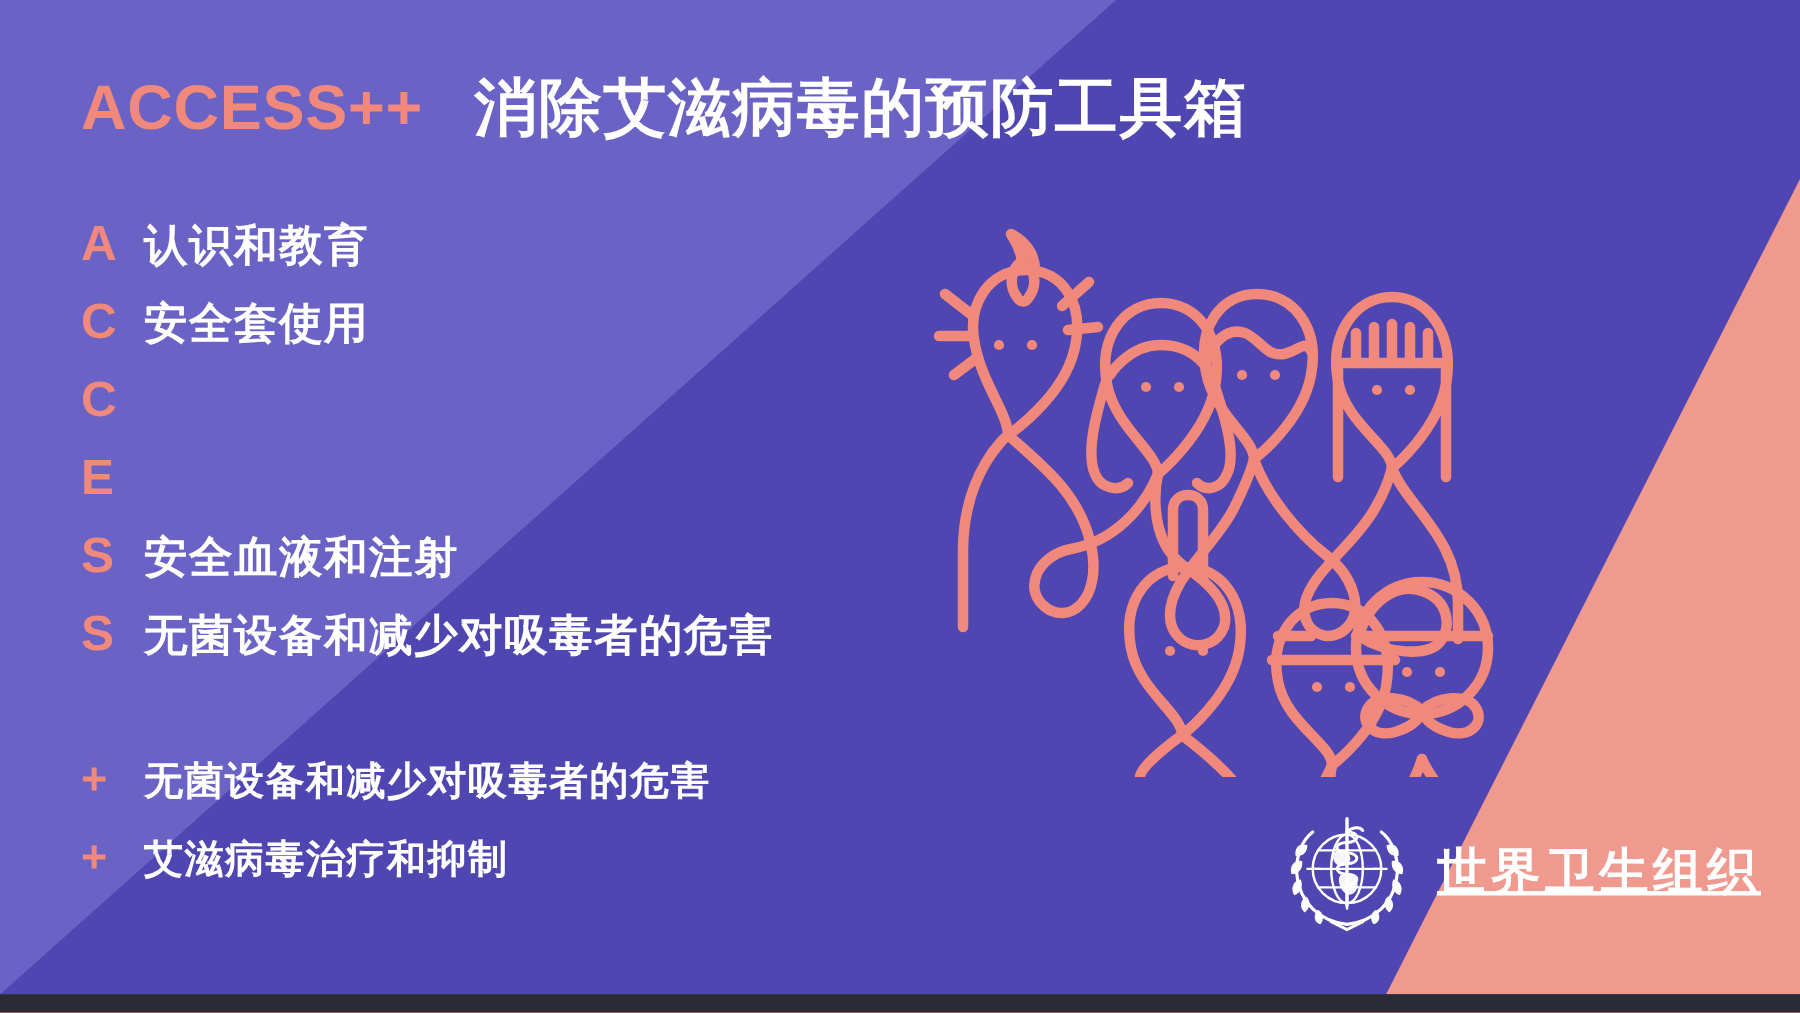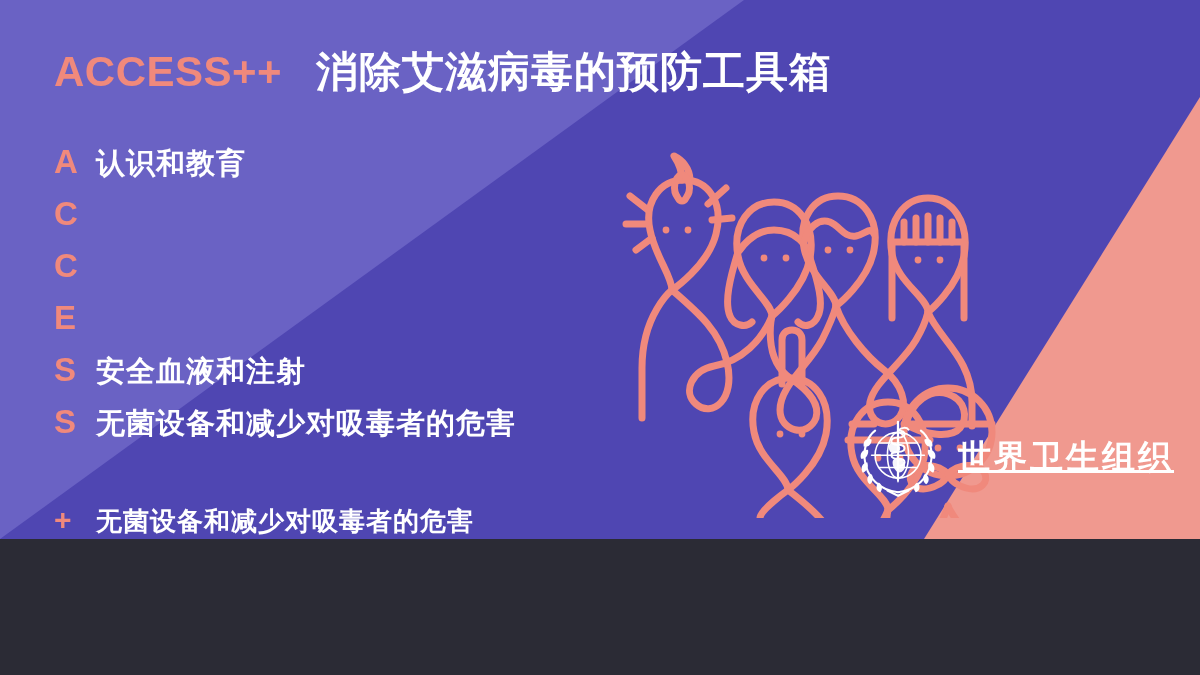--- a/index.html
+++ b/index.html
@@ -4,21 +4,21 @@
 <title>ACCESS++ HIV Prevention Toolbox</title>
 <style>
   html, body {
     margin: 0;
     padding: 0;
     background: #2b2b35;
   }
   .stage {
     position: relative;
     width: 1200px;
-    height: 539px;
+    height: 663px;
     overflow: hidden;
     font-family: "Liberation Sans", "DejaVu Sans", sans-serif;
     background: #14532d;
     user-select: none;
   }
 
   
   .bg-base {
     position: absolute;
     inset: 0;
@@ -159,20 +159,21 @@
     <span class="headline">消除艾滋病毒的预防工具箱</span>
   </div>
 
   <div class="acro-list">
     <div class="acro-row">
       <span class="acro-letter">A</span>
       <span class="acro-text">认识和教育</span>
     </div>
     <div class="acro-row">
       <span class="acro-letter">C</span>
+      <span class="acro-text">安全套使用</span>
     </div>
     <div class="acro-row">
       <span class="acro-letter">C</span>
     </div>
     <div class="acro-row">
       <span class="acro-letter">E</span>
     </div>
     <div class="acro-row">
       <span class="acro-letter">S</span>
       <span class="acro-text">安全血液和注射</span>
@@ -183,20 +184,21 @@
     </div>
   </div>
 
   <div class="plus-list">
     <div class="plus-row">
       <span class="plus-sign">+</span>
       <span class="plus-text">无菌设备和减少对吸毒者的危害</span>
     </div>
     <div class="plus-row">
       <span class="plus-sign">+</span>
+      <span class="plus-text">艾滋病毒治疗和抑制</span>
     </div>
   </div>
 
   <div class="people">
     <svg viewBox="0 0 420 400" width="420" height="400" aria-hidden="true">
       <g fill="none" stroke="#f0897c" stroke-width="7" stroke-linecap="round" stroke-linejoin="round">
 
         <path d="M60 172 C60 172 30 196 30 250 L30 300"></path>
         <path d="M60 172 C88 196 108 214 115 244 C124 282 100 300 84 286 C70 274 80 252 102 248 C130 243 150 222 160 198"></path>
 

